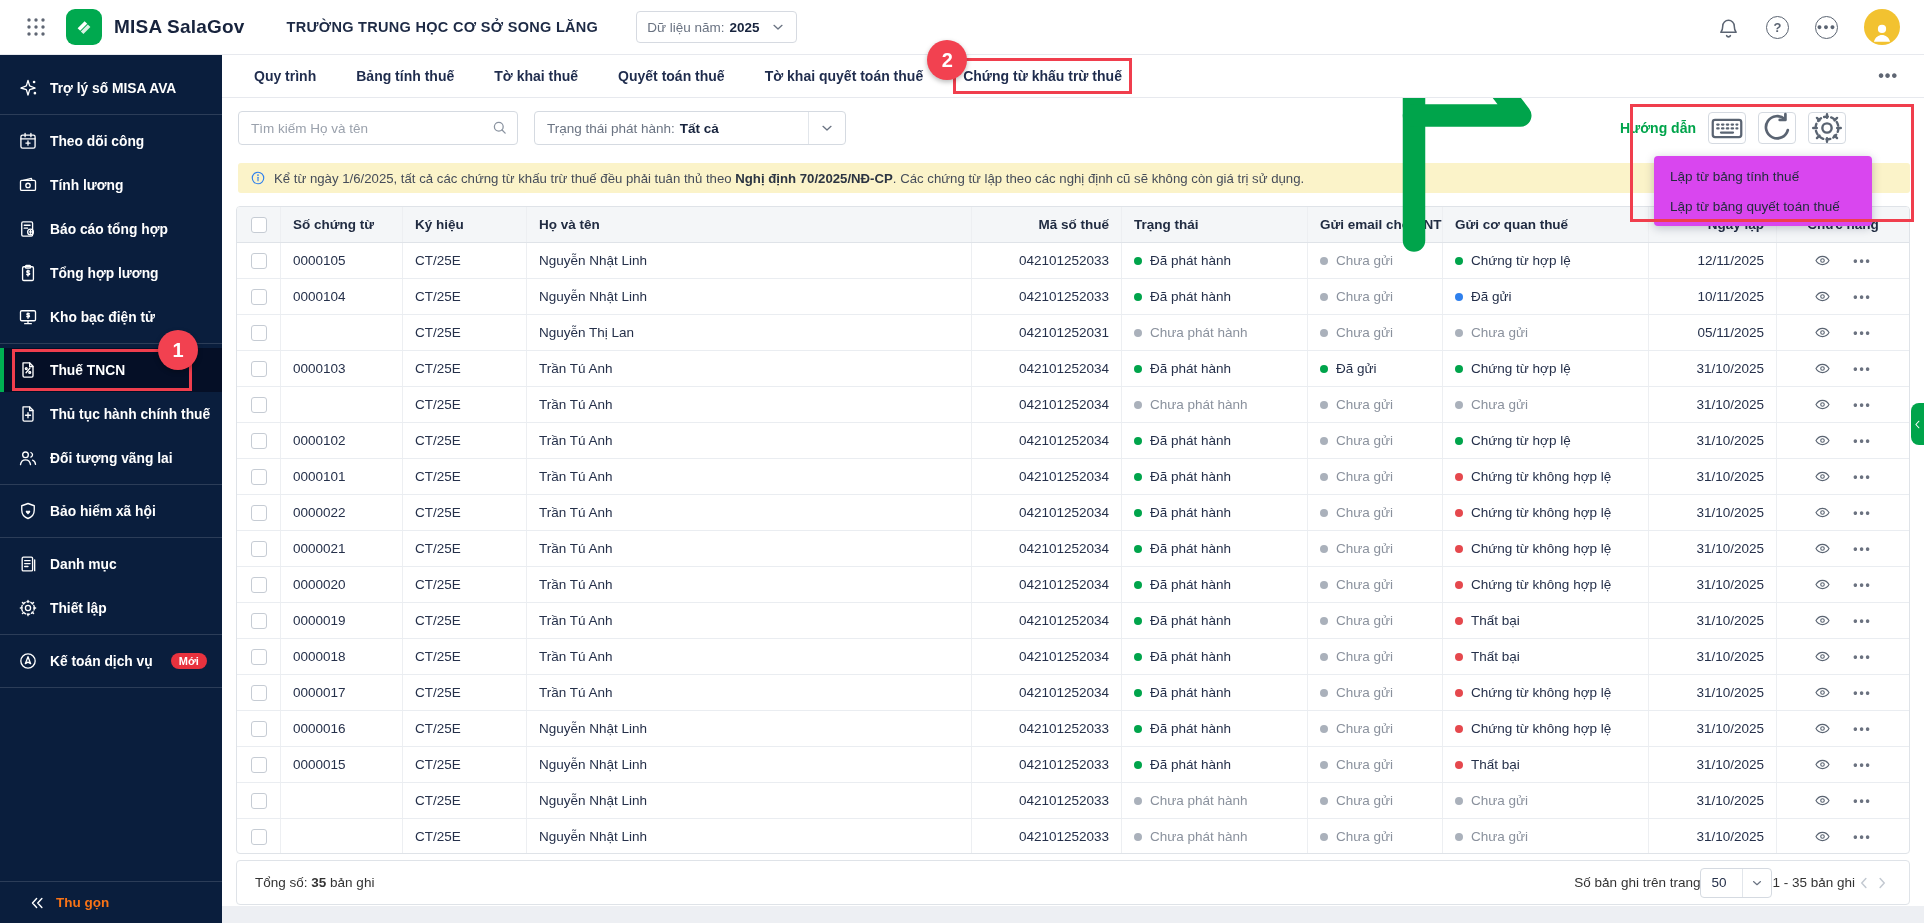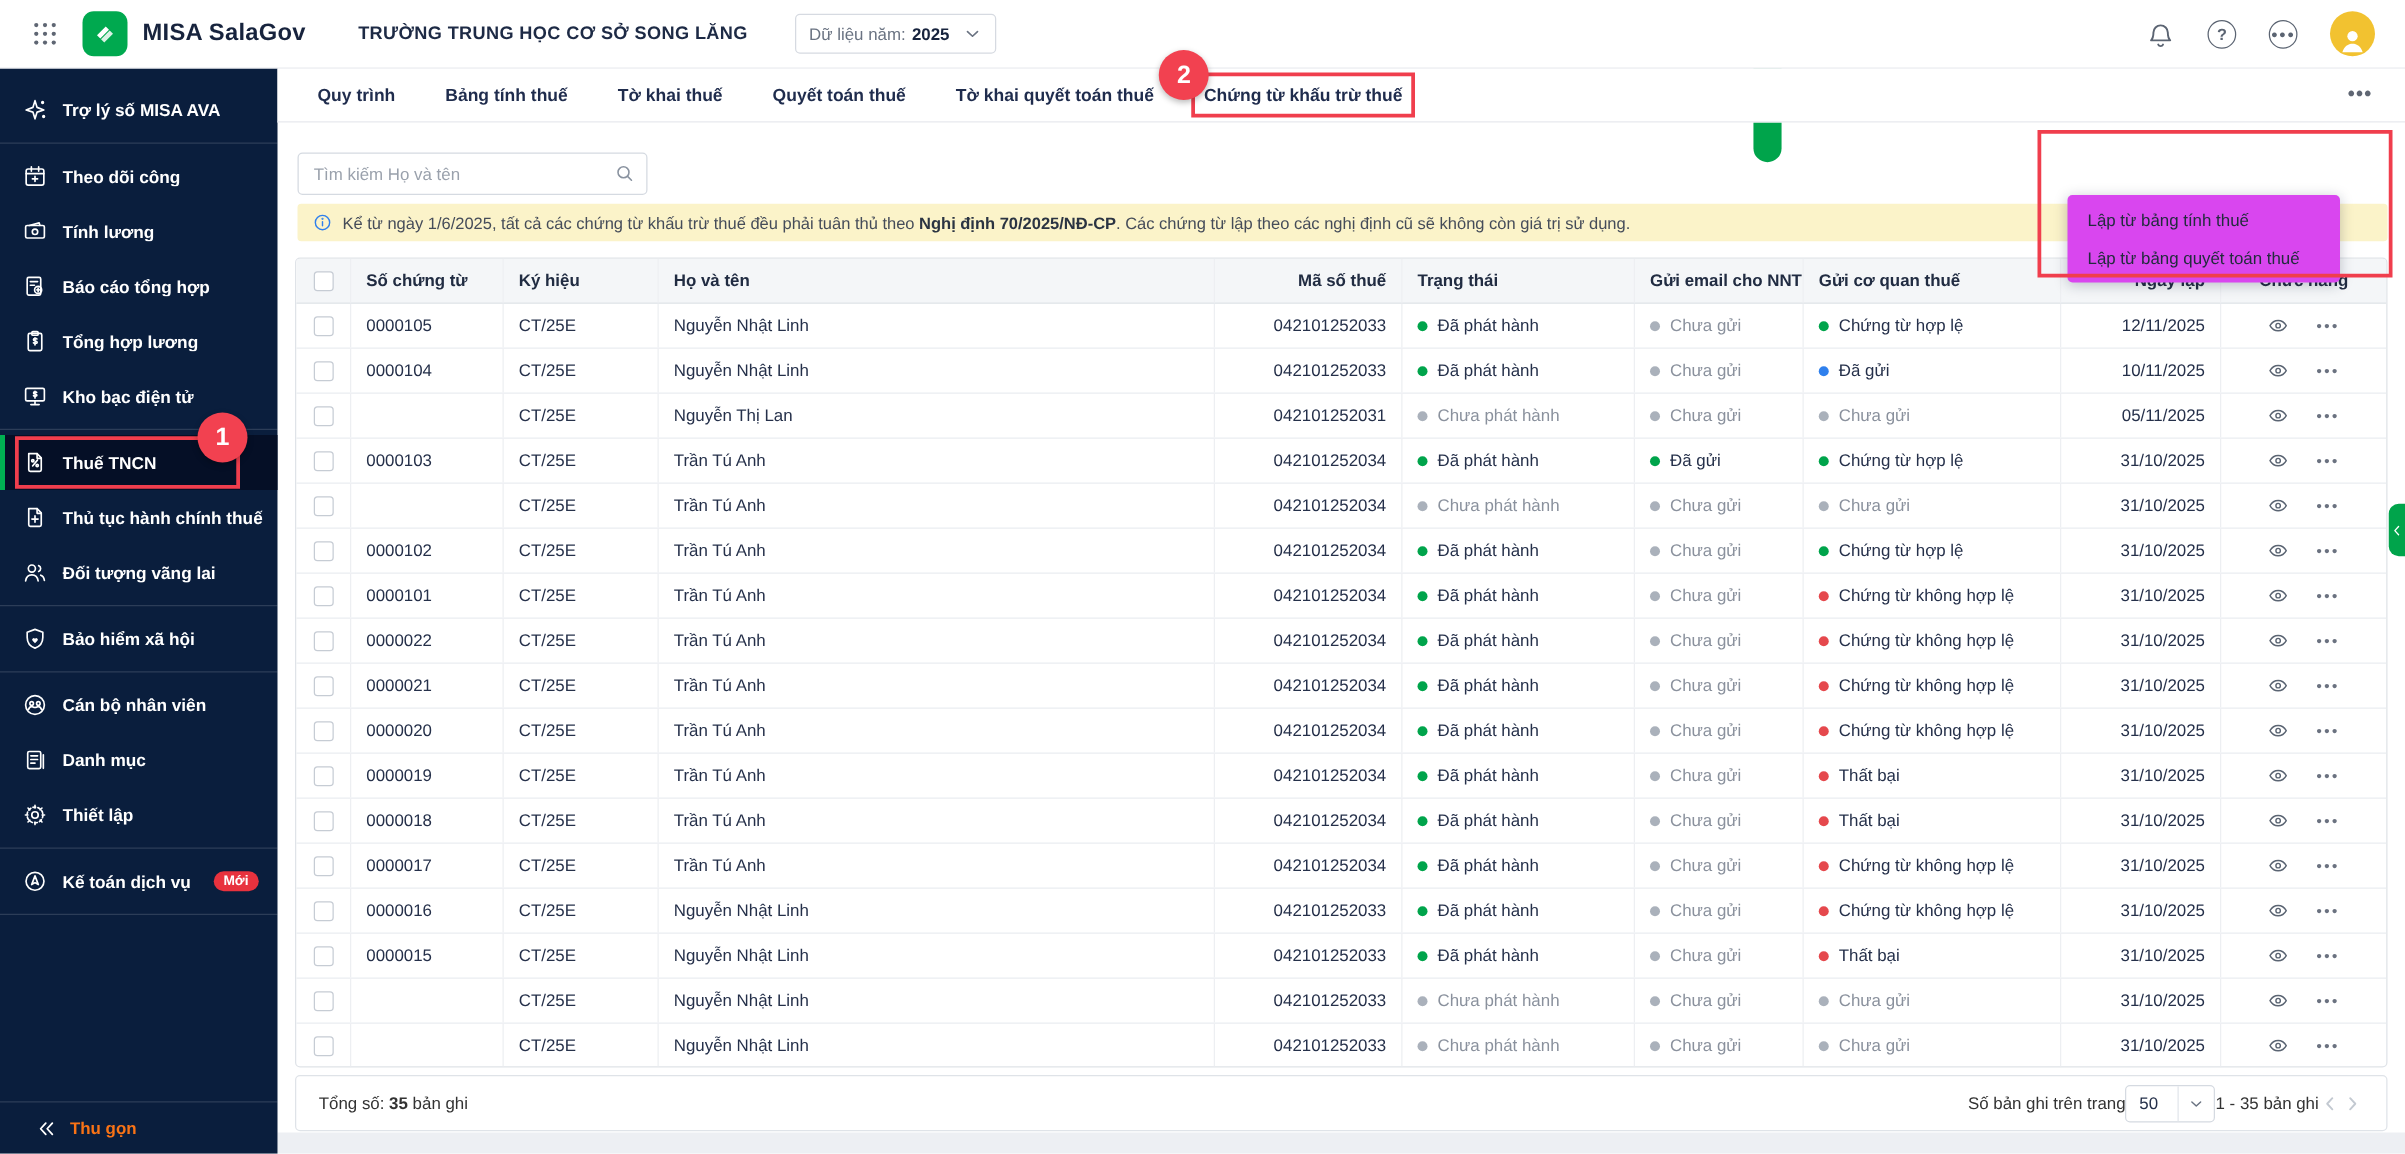--- a/index.html
+++ b/index.html
@@ -50,21 +50,21 @@
 
   
   .tabbar{position:absolute;left:222px;top:55px;width:1702px;height:43px;background:#fff;z-index:20;
           border-bottom:1px solid #e7e9ee;display:flex;align-items:center;gap:40px;padding:0 26px 0 32px}
   .tab{position:relative;font-size:14px;font-weight:600;color:#1f2c4d;cursor:pointer;white-space:nowrap}
   .tab.active{outline:3px solid #f03e4d;outline-offset:7px}
   .tab-more{margin-left:auto;color:#5f6673;font-weight:700;font-size:16px;letter-spacing:1px;cursor:pointer}
 
   
   .toolbar{position:absolute;left:222px;top:100px;width:1648px;height:56px;background:#fff;z-index:4;
-           display:flex;align-items:flex-end;padding:0 24px 0 16px}
+           display:flex;align-items:center;padding:0 24px 0 16px}
   .search-box{position:relative;width:280px;height:34px}
   .search-box input{width:100%;height:100%;border:1px solid #d5dae1;border-radius:4px;padding:0 34px 0 12px;
                     font-size:13.5px;color:#25304a;outline:none;font-family:inherit}
   .search-box input::placeholder{color:#9aa1ac}
   .search-ic{position:absolute;right:10px;top:8px;width:17px;height:17px;color:#8a93a0}
   .filter-select{margin-left:16px;height:34px;border:1px solid #d5dae1;border-radius:4px;display:flex;
                  align-items:center;padding-left:12px;font-size:13.5px;cursor:pointer;width:312px}
   .filter-select .lbl{color:#6a7382}
   .filter-select .val{font-weight:700;color:#17233d;margin-left:5px}
   .filter-select .sep{width:1px;height:32px;background:#e2e6eb;margin-left:auto}
@@ -291,31 +291,20 @@
             <path d="M12 3l7.5 2.7v5.1c0 4.9-3 8.6-7.5 10.2C7.5 19.4 4.5 15.7 4.5 10.8V5.7z"></path>
             <path d="M12 16.2l-2.3-2.3a1.44 1.44 0 1 1 2.3-1.7 1.44 1.44 0 1 1 2.3 1.7z" fill="currentColor" stroke="none"></path>
           </svg>
         </span>
         <span class="sb-label">Bảo hiểm xã hội</span>
       </div>
       <div class="sb-div"></div>
       <div class="sb-item">
         <span class="sb-ico">
           <svg viewBox="0 0 24 24" fill="none" stroke="currentColor" stroke-width="1.6" stroke-linecap="round" stroke-linejoin="round" style="width:100%;height:100%">
-            <circle cx="12" cy="12" r="9"></circle>
-            <circle cx="8.8" cy="10.5" r="1.7"></circle>
-            <circle cx="15.2" cy="10.5" r="1.7"></circle>
-            <path d="M5.8 16.2c.8-1.9 2-2.6 3-2.6 1.2 0 1.6.8 3.2.8s2-.8 3.2-.8c1 0 2.2.7 3 2.6"></path>
-          </svg>
-        </span>
-        <span class="sb-label">Cán bộ nhân viên</span>
-      </div>
-      <div class="sb-item">
-        <span class="sb-ico">
-          <svg viewBox="0 0 24 24" fill="none" stroke="currentColor" stroke-width="1.6" stroke-linecap="round" stroke-linejoin="round" style="width:100%;height:100%">
             <rect x="5" y="3.8" width="12.5" height="16.5" rx="1.5"></rect>
             <path d="M8 8h6.5M8 11.5h6.5M8 15h4M20 7v13"></path>
           </svg>
         </span>
         <span class="sb-label">Danh mục</span>
       </div>
       <div class="sb-item">
         <span class="sb-ico">
           <svg viewBox="0 0 24 24" fill="none" stroke="currentColor" stroke-width="1.6" stroke-linecap="round" stroke-linejoin="round" style="width:100%;height:100%">
             <circle cx="12" cy="12" r="3.1"></circle>
@@ -360,20 +349,28 @@
     </div>
   <span class="tab-more">•••</span>
 </div>
 
 <div class="toolbar">
   <div class="search-box">
     <input type="text" placeholder="Tìm kiếm Họ và tên" style="">
     <span class="search-ic"><svg viewBox="0 0 24 24" fill="none" stroke="currentColor" stroke-width="1.8" stroke-linecap="round" stroke-linejoin="round" style="width:100%;height:100%">
           <circle cx="11" cy="11" r="6.2"></circle>
           <path d="M15.6 15.6L20 20"></path>
+        </svg></span>
+  </div>
+  <div class="filter-select">
+    <span class="lbl">Trạng thái phát hành:</span>
+    <span class="val">Tất cả</span>
+    <span class="sep"></span>
+    <span class="chev"><svg viewBox="0 0 24 24" fill="none" stroke="currentColor" stroke-width="2" stroke-linecap="round" stroke-linejoin="round" style="width:100%;height:100%">
+          <path d="M6 9.5l6 5.5 6-5.5"></path>
         </svg></span>
   </div>
   <div class="tbar-right">
     <span class="guide">
       <span style="display:flex">
           <svg viewBox="0 0 24 24" fill="none" stroke="currentColor" stroke-width="1.8" stroke-linecap="round" stroke-linejoin="round" style="width:100%;height:100%">
             <path d="M8 21V4"></path>
             <path d="M8 5h8.5l-2.3 3 2.3 3H8"></path>
           </svg>
         </span>

